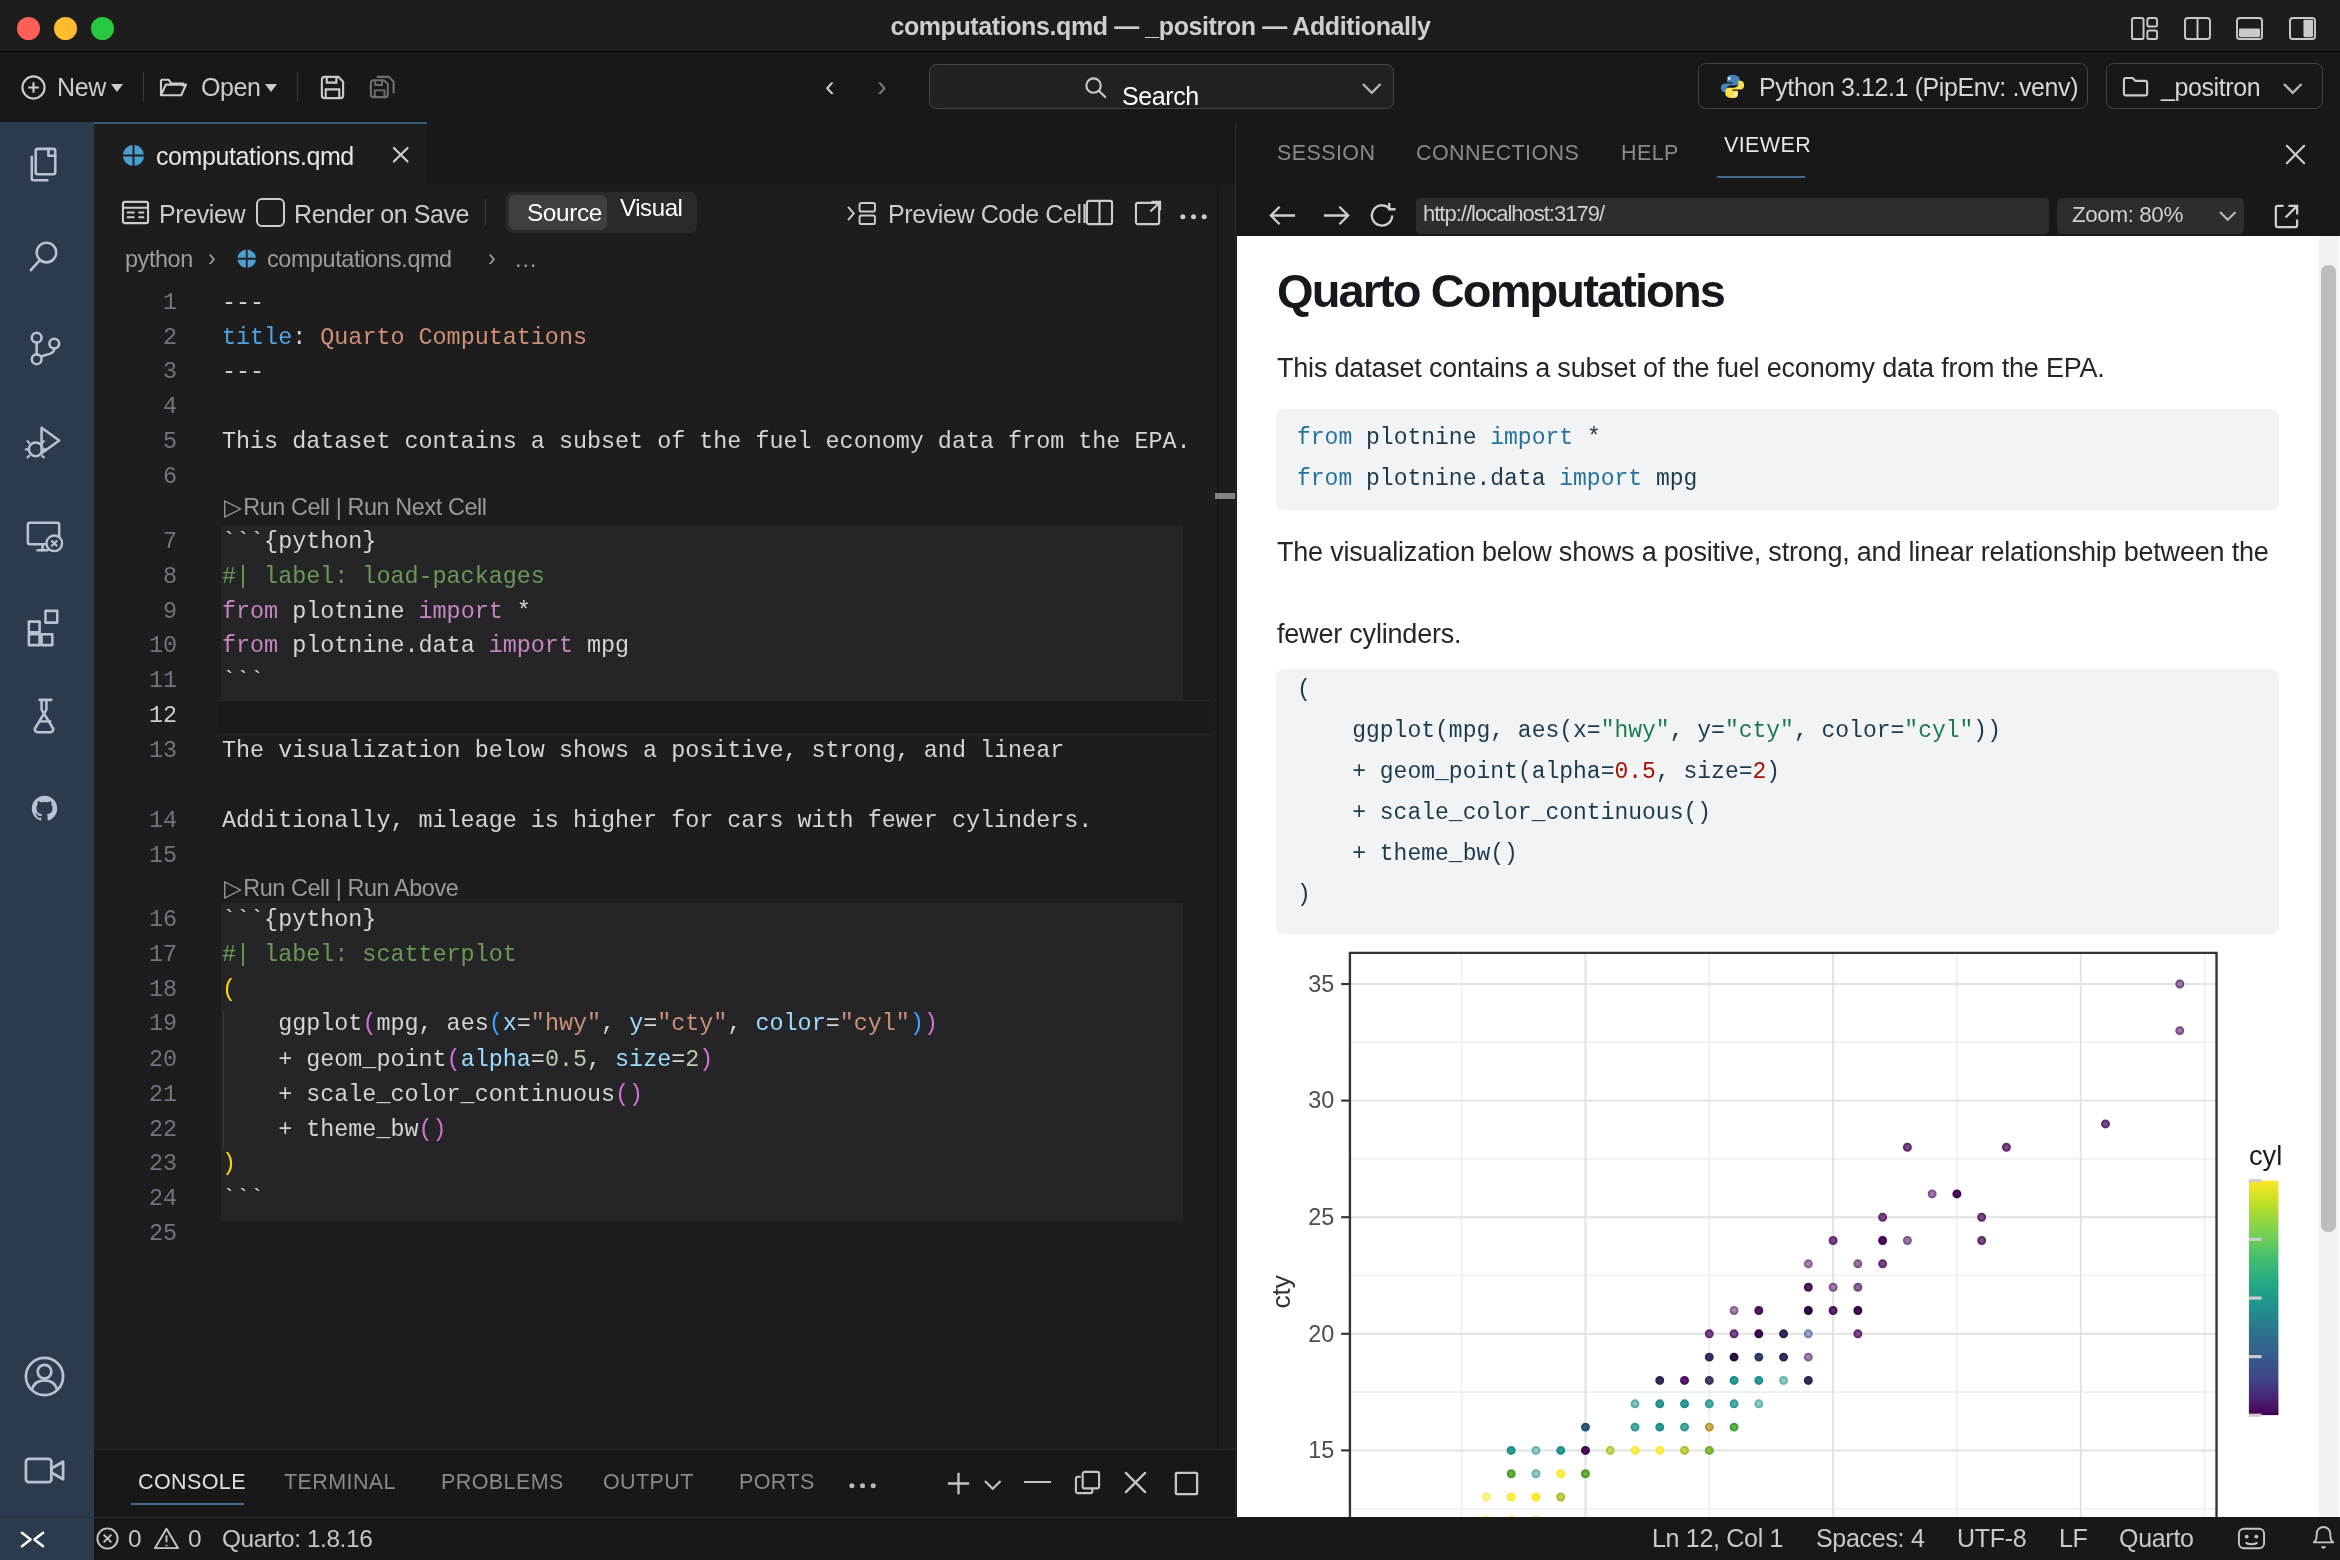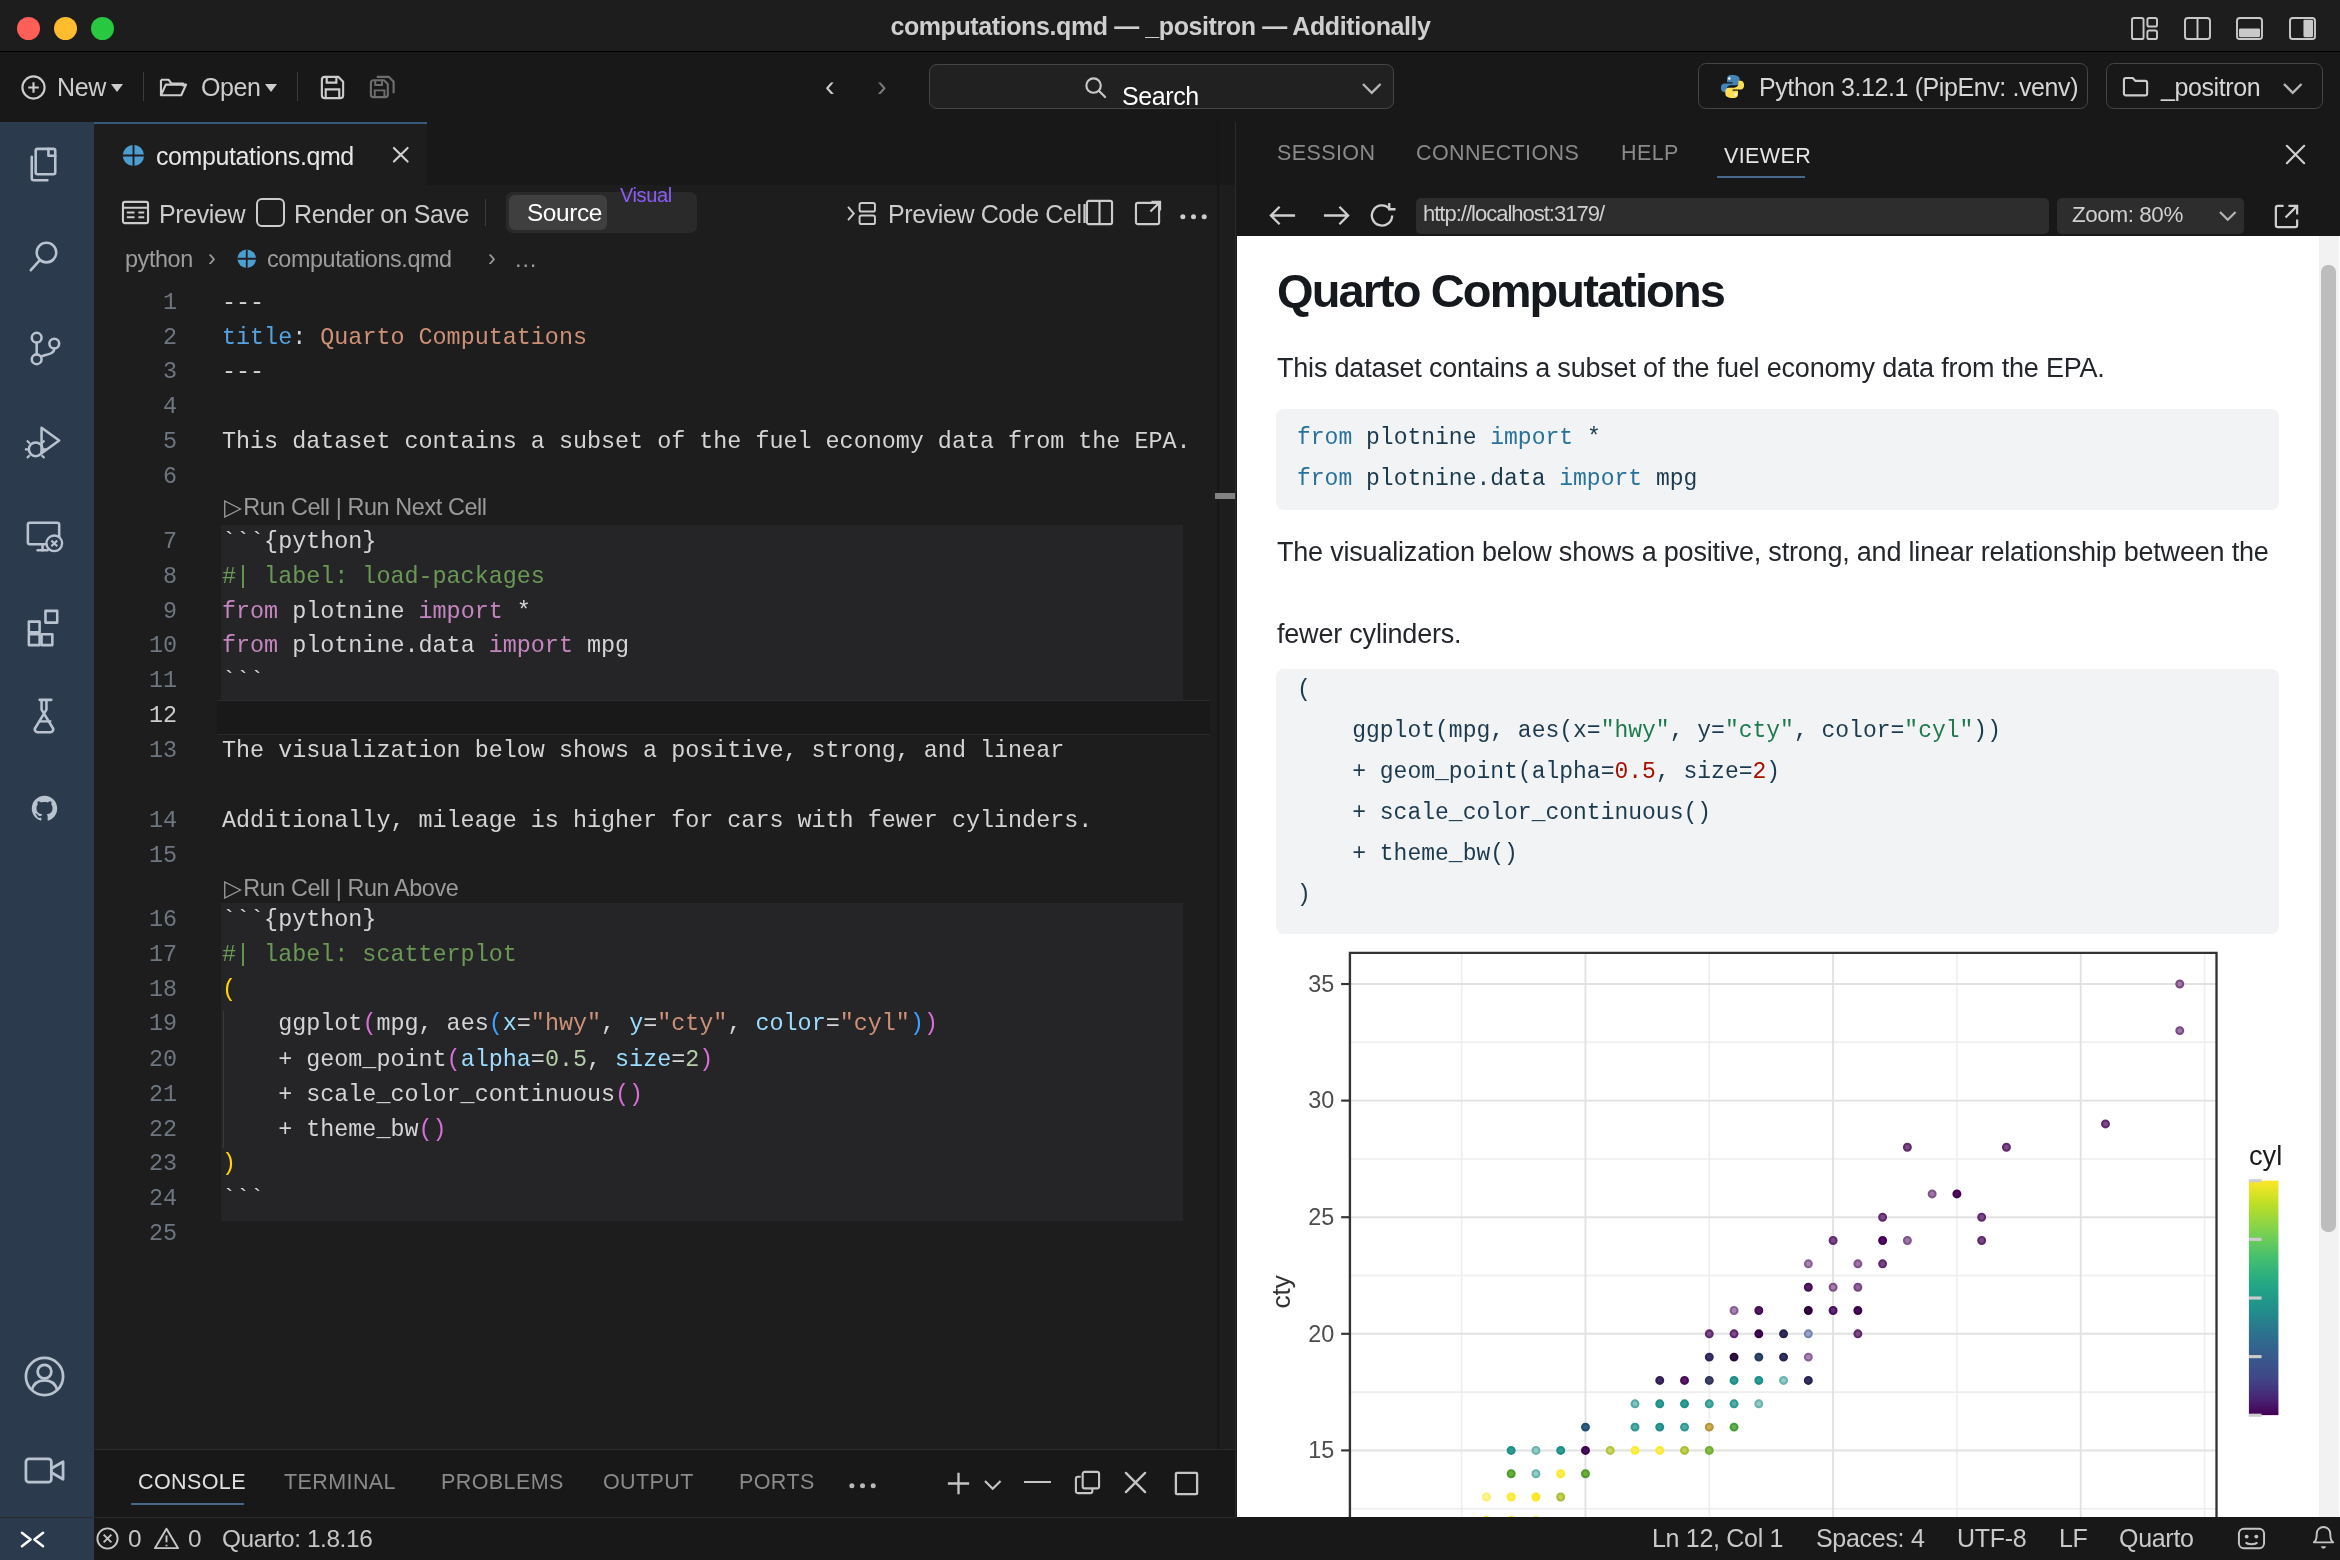--- a/index.html
+++ b/index.html
@@ -160,21 +160,21 @@
         <rect x="2" y="3" width="26" height="22" rx="2" stroke="#cccccc" stroke-width="2.2"></rect>
         <path d="M2 9 h26 M6 14 h8 M6 19 h8 M18 14 h6 M18 19 h6" stroke="#cccccc" stroke-width="2"></path>
       </svg></div>
 <div class="ui" style="left:159px;top:200px">Preview</div>
 <div class="abs" style="left:256px;top:198px;width:29px;height:29px;border:2.1px solid #cccccc;border-radius:5.9px"></div>
 <div class="ui" style="left:294px;top:200px">Render on Save</div>
 <div class="abs" style="left:485px;top:199px;width:1px;height:27px;background:#3c3c3c"></div>
 <div class="abs" style="left:506px;top:192px;width:191px;height:41px;background:#2a2a2a;border-radius:6.8px"></div>
 <div class="abs" style="left:509px;top:195px;width:98px;height:35px;background:#3f3f3f;border-radius:5.9px"></div>
 <div class="ui" style="left:527px;top:199px;color:#ffffff;font-size:24.4px">Source</div>
-<div class="ui" style="left:620px;top:184px;color:#8b5cf6;font-size:20px">Visual</div>
+<div class="ui" style="left:620px;top:194px;color:#ffffff;font-size:24px">Visual</div>
 <div class="abs" style="left:846px;top:201px"><svg width="31" height="25" viewBox="0 0 32 26" style="" fill="none" xmlns="http://www.w3.org/2000/svg">
         <path d="M2 6 l6 7 -6 7" stroke="#cccccc" stroke-width="2"></path>
         <rect x="14" y="2" width="16" height="9" rx="2" stroke="#cccccc" stroke-width="2"></rect>
         <rect x="14" y="15" width="16" height="9" rx="2" stroke="#cccccc" stroke-width="2"></rect>
       </svg></div>
 <div class="ui" style="left:888px;top:200px">Preview Code Cell</div>
 <div class="abs" style="left:1085px;top:199px"><svg width="29" height="27" viewBox="0 0 30 28" style="" fill="none" xmlns="http://www.w3.org/2000/svg">
         <rect x="2" y="2" width="26" height="24" rx="2" stroke="#cccccc" stroke-width="2.2"></rect>
         <path d="M15 2 v24" stroke="#cccccc" stroke-width="2.2"></path>
       </svg></div>
@@ -314,21 +314,21 @@
 <div class="abs" style="left:2310px;top:1524px"><svg width="27" height="29" viewBox="0 0 28 30" style="" fill="none" xmlns="http://www.w3.org/2000/svg">
         <path d="M14 3 a7 7 0 0 1 7 7 c0 7 3 9 3 9 H4 c0 0 3-2 3-9 a7 7 0 0 1 7-7 Z" stroke="#c5c5c5" stroke-width="2" stroke-linejoin="round"></path>
         <path d="M11.5 23 a2.5 2.5 0 0 0 5 0" fill="#c5c5c5"></path>
       </svg></div>
 
 <div class="abs" style="left:1235px;top:122px;width:1106px;height:1396px;background:#181818;border-left:1px solid #2b2b2b"></div>
 <div class="ptab" style="left:1277px;top:1451px"></div>
 <div class="ptab" style="left:1277px;top:122px">SESSION</div>
 <div class="ptab" style="left:1416px;top:122px">CONNECTIONS</div>
 <div class="ptab" style="left:1621px;top:122px">HELP</div>
-<div class="ptab" style="left:1724px;top:125px;color:#e5e5e5">VIEWER</div>
+<div class="ptab" style="left:1724px;top:114px;color:#e5e5e5">VIEWER</div>
 <div class="abs" style="left:1717px;top:176px;width:88px;height:2.4px;background:#45688c"></div>
 <div class="abs" style="left:2283px;top:142px"><svg width="25" height="25" viewBox="0 0 26 26" style="" fill="none" xmlns="http://www.w3.org/2000/svg">
         <path d="M4 4 L22 22 M22 4 L4 22" stroke="#cfcfcf" stroke-width="2.2" stroke-linecap="round"></path>
       </svg></div>
 
 <div class="abs" style="left:1266px;top:201px"><svg width="33" height="29" viewBox="0 0 34 30" style="" fill="none" xmlns="http://www.w3.org/2000/svg">
         <path d="M30 15 H5 M14 6 L5 15 l9 9" stroke="#cfcfcf" stroke-width="2.4" fill="none"></path>
       </svg></div>
 <div class="abs" style="left:1320px;top:201px"><svg width="33" height="29" viewBox="0 0 34 30" style="" fill="none" xmlns="http://www.w3.org/2000/svg">
         <path d="M4 15 H29 M20 6 l9 9 -9 9" stroke="#cfcfcf" stroke-width="2.4" fill="none"></path>

